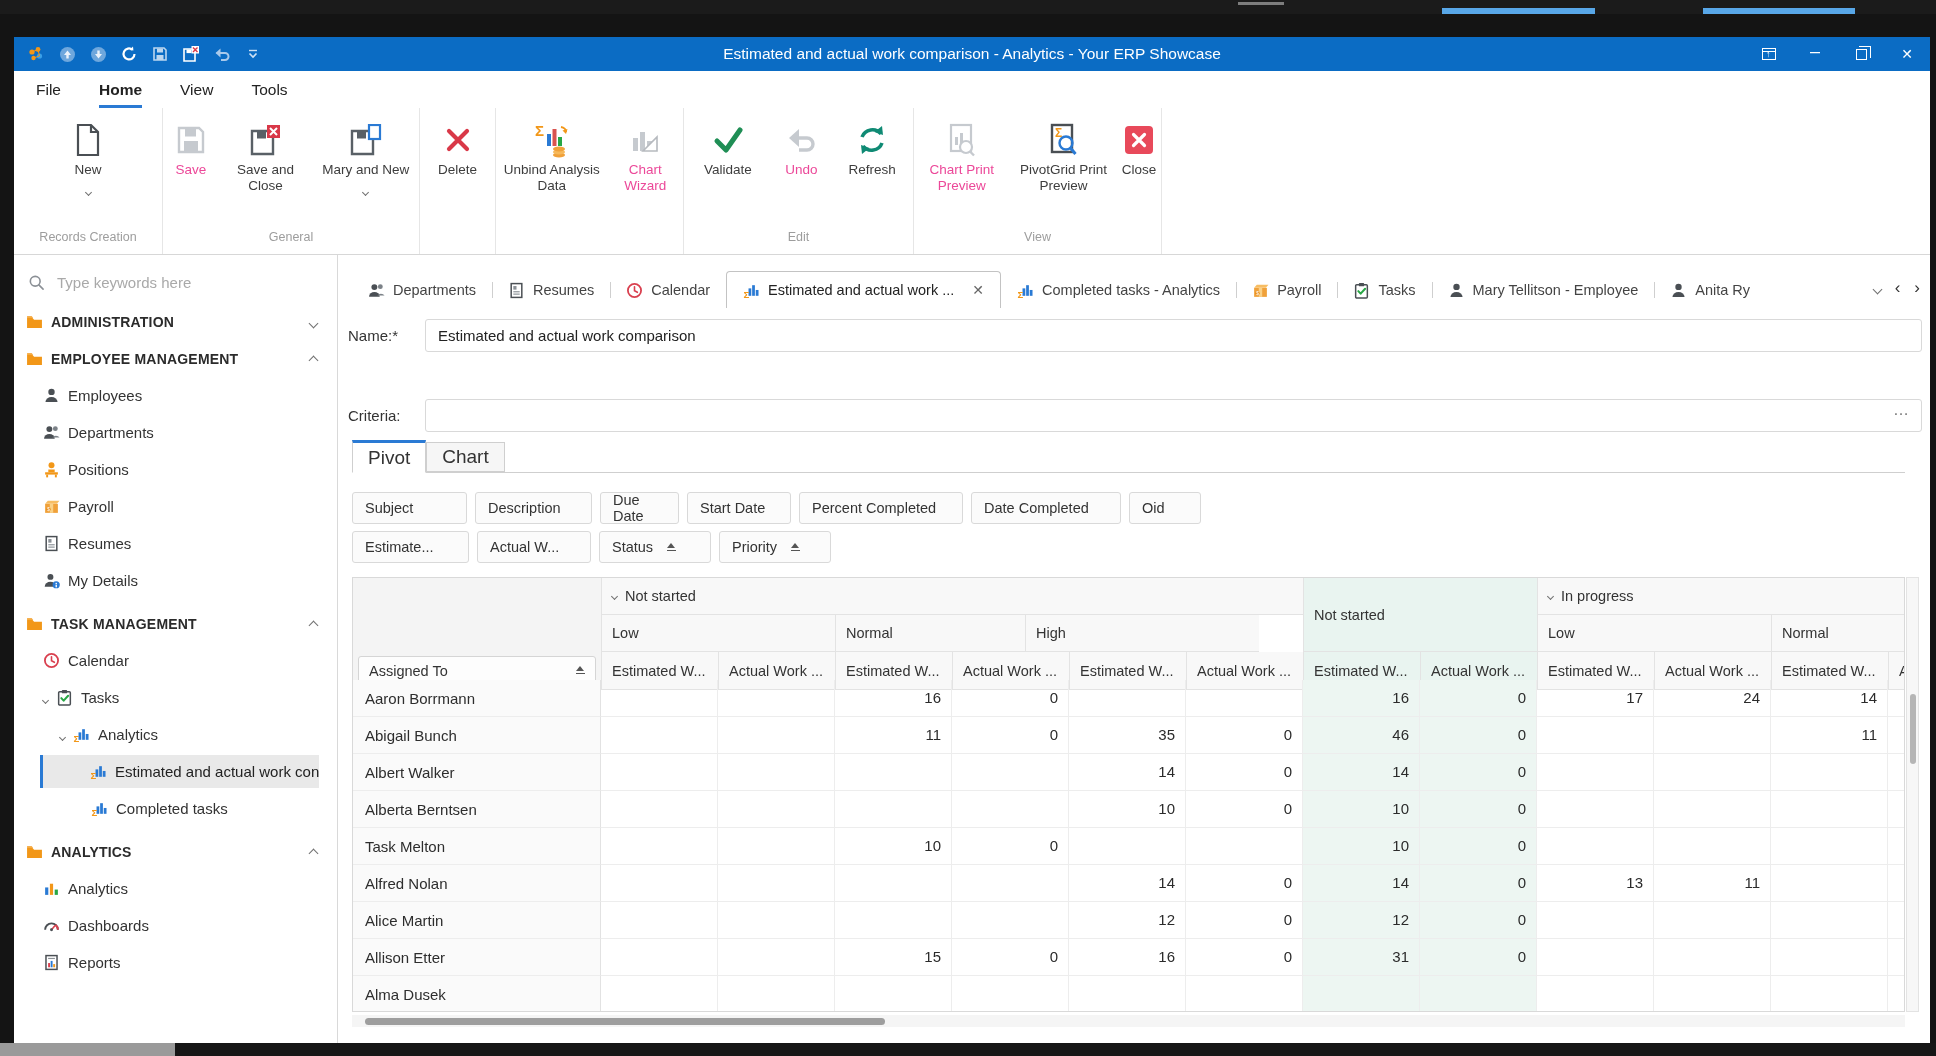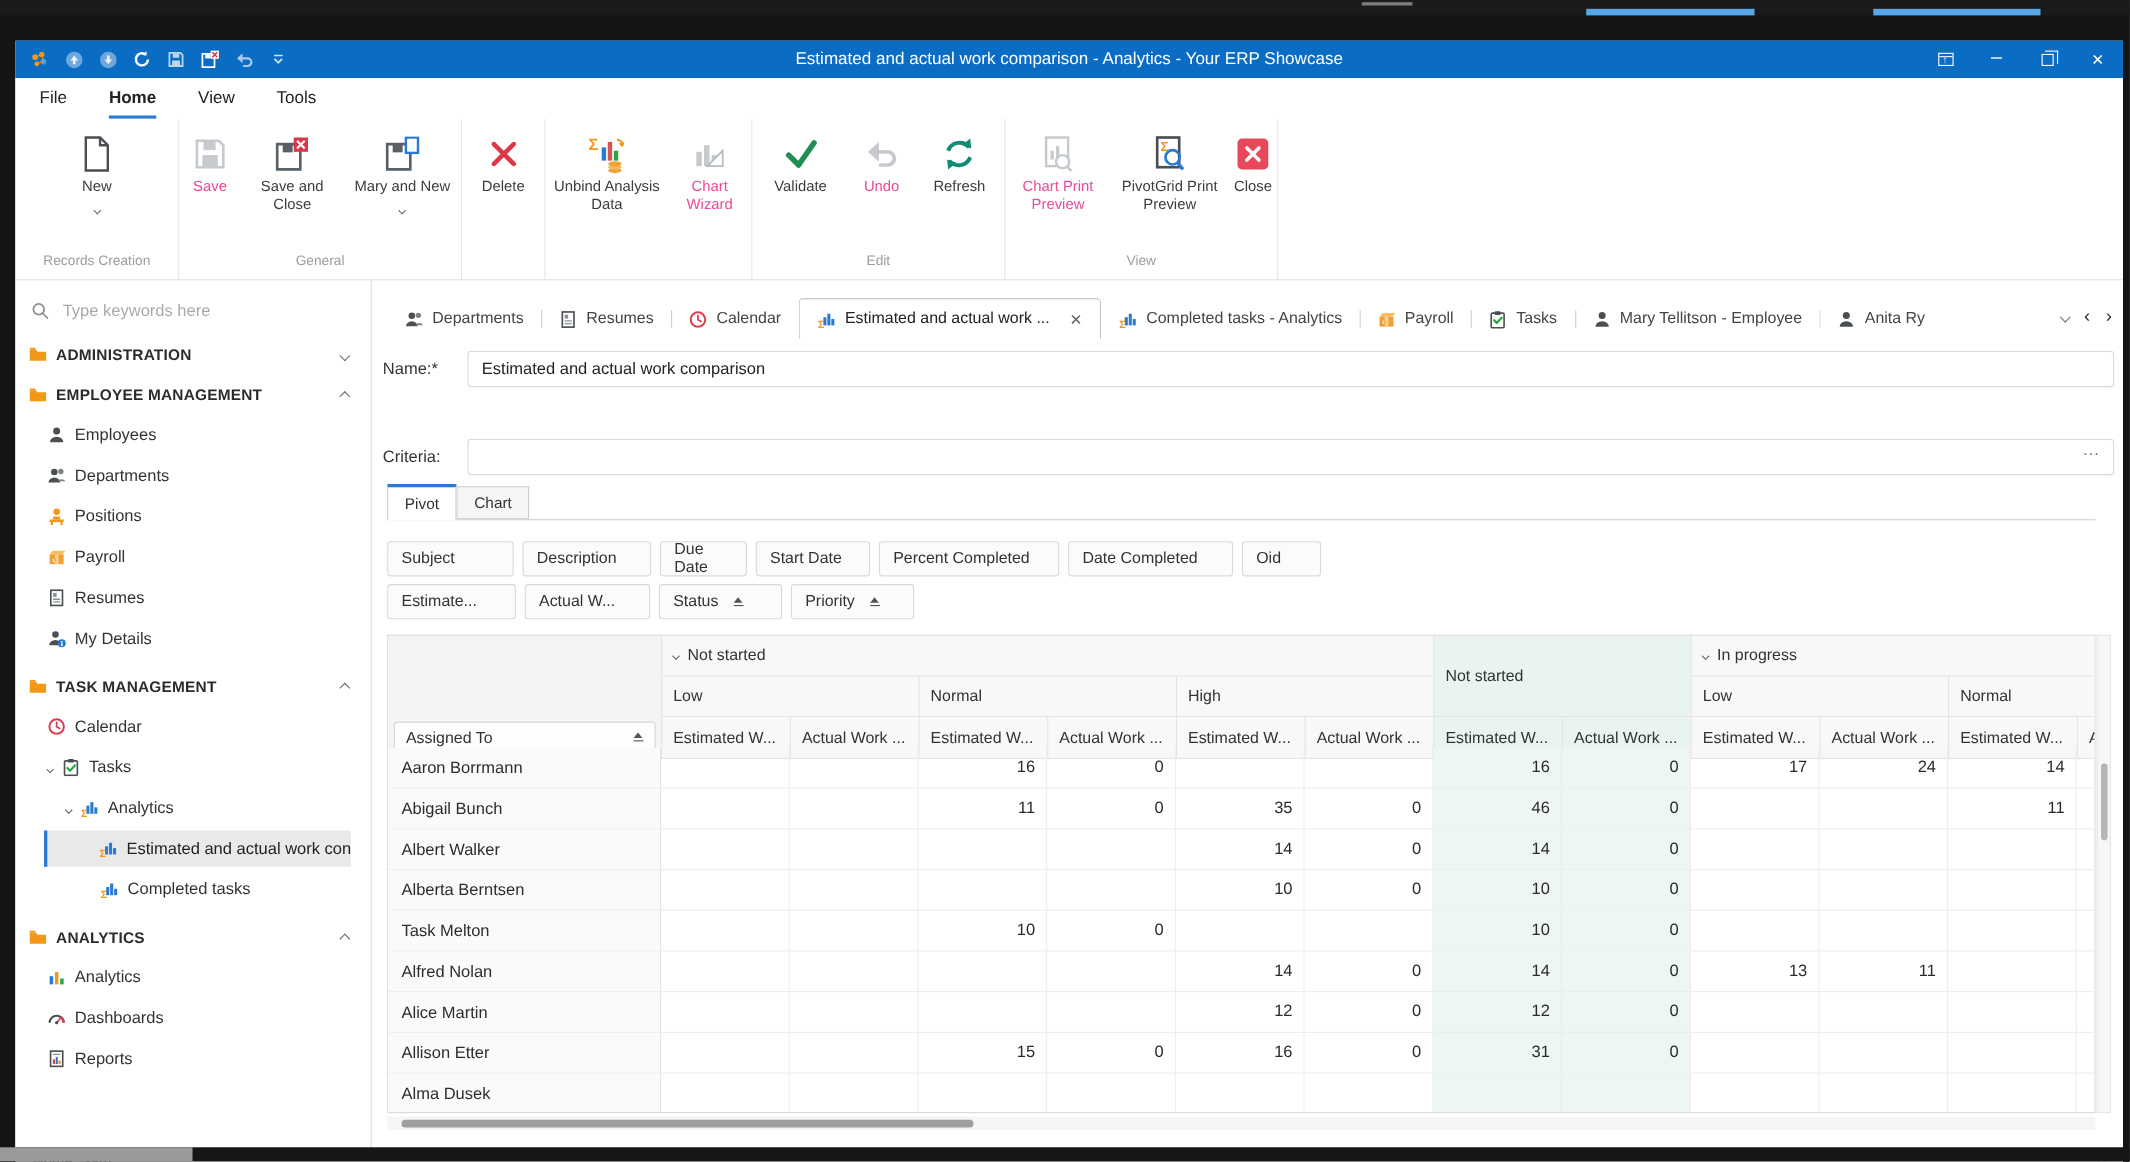--- a/index.html
+++ b/index.html
@@ -91,21 +91,21 @@
   .frow { position:absolute; left:10px; right:8px; height:33px; display:flex; align-items:center; }
   .flabel { width:77px; font-size:15px; color:#333; flex:none; }
   .finputwrap { flex:1; position:relative; height:33px; }
   .finput { width:100%; height:33px; border:1px solid #d9d9d9; border-radius:3px; padding:0 30px 0 12px;
     font-size:15px; color:#222; font-family:"Liberation Sans",sans-serif; outline:none; background:#fff; }
   .fadorn { position:absolute; right:12px; top:10px; color:#777; }
   .fadorn.dots { top:2px; font-size:16px; letter-spacing:1px; }
 
   
   .vtabs { position:absolute; left:14px; top:185px; display:flex; align-items:flex-end; z-index:2; }
-  .vtab { height:30px; padding:0 15px; display:flex; align-items:center; font-size:14px; color:#333;
+  .vtab { height:30px; padding:0 15px; display:flex; align-items:center; font-size:19px; color:#333;
     border:1px solid #cfcfcf; background:#f6f6f6; }
   .vtab.active { height:33px; background:#fff; border-top:3px solid #2a7ad4; border-bottom:1px solid #fff; margin-bottom:-1px; }
   .vtabline { position:absolute; left:14px; top:217px; width:1553px; border-top:1px solid #cfcfcf; }
 
   
   .chiprow { position:absolute; left:14px; display:flex; gap:8px; }
   .chip { height:32px; background:#fbfbfb; border:1px solid #d9d9d9; border-radius:3px;
     display:flex; align-items:center; padding:0 12px; font-size:14.5px; color:#333; }
   .sortg { width:9px; height:9px; margin-left:14px; position:relative; }
   .sortg:before { content:""; position:absolute; left:0; top:0; border-left:4.5px solid transparent;
@@ -762,21 +762,21 @@
           <div class="hc teal" style="left:950px;top:0;width:234px;height:74px;">
             <span>Not started</span>
           </div>
           <div class="hc" style="left:1184px;top:0;width:369px;height:37px;">
             <span class="cchev sm"></span>
             <span>In progress</span>
           </div>
 
           <div class="hc" style="left:248px;top:37px;width:234px;height:37px;">Low</div>
           <div class="hc" style="left:482px;top:37px;width:234px;height:37px;">Normal</div>
-          <div class="hc" style="left:716px;top:37px;width:234px;height:37px;">High</div>
+          <div class="hc" style="left:672px;top:37px;width:234px;height:37px;">High</div>
           <div class="hc" style="left:1184px;top:37px;width:234px;height:37px;">Low</div>
           <div class="hc" style="left:1418px;top:37px;width:135px;height:37px;">Normal</div>
 
           <div class="rowfield">
             <div class="chipin">
               <span>Assigned To</span>
               <span class="sortg"></span>
             </div>
           </div>
 

